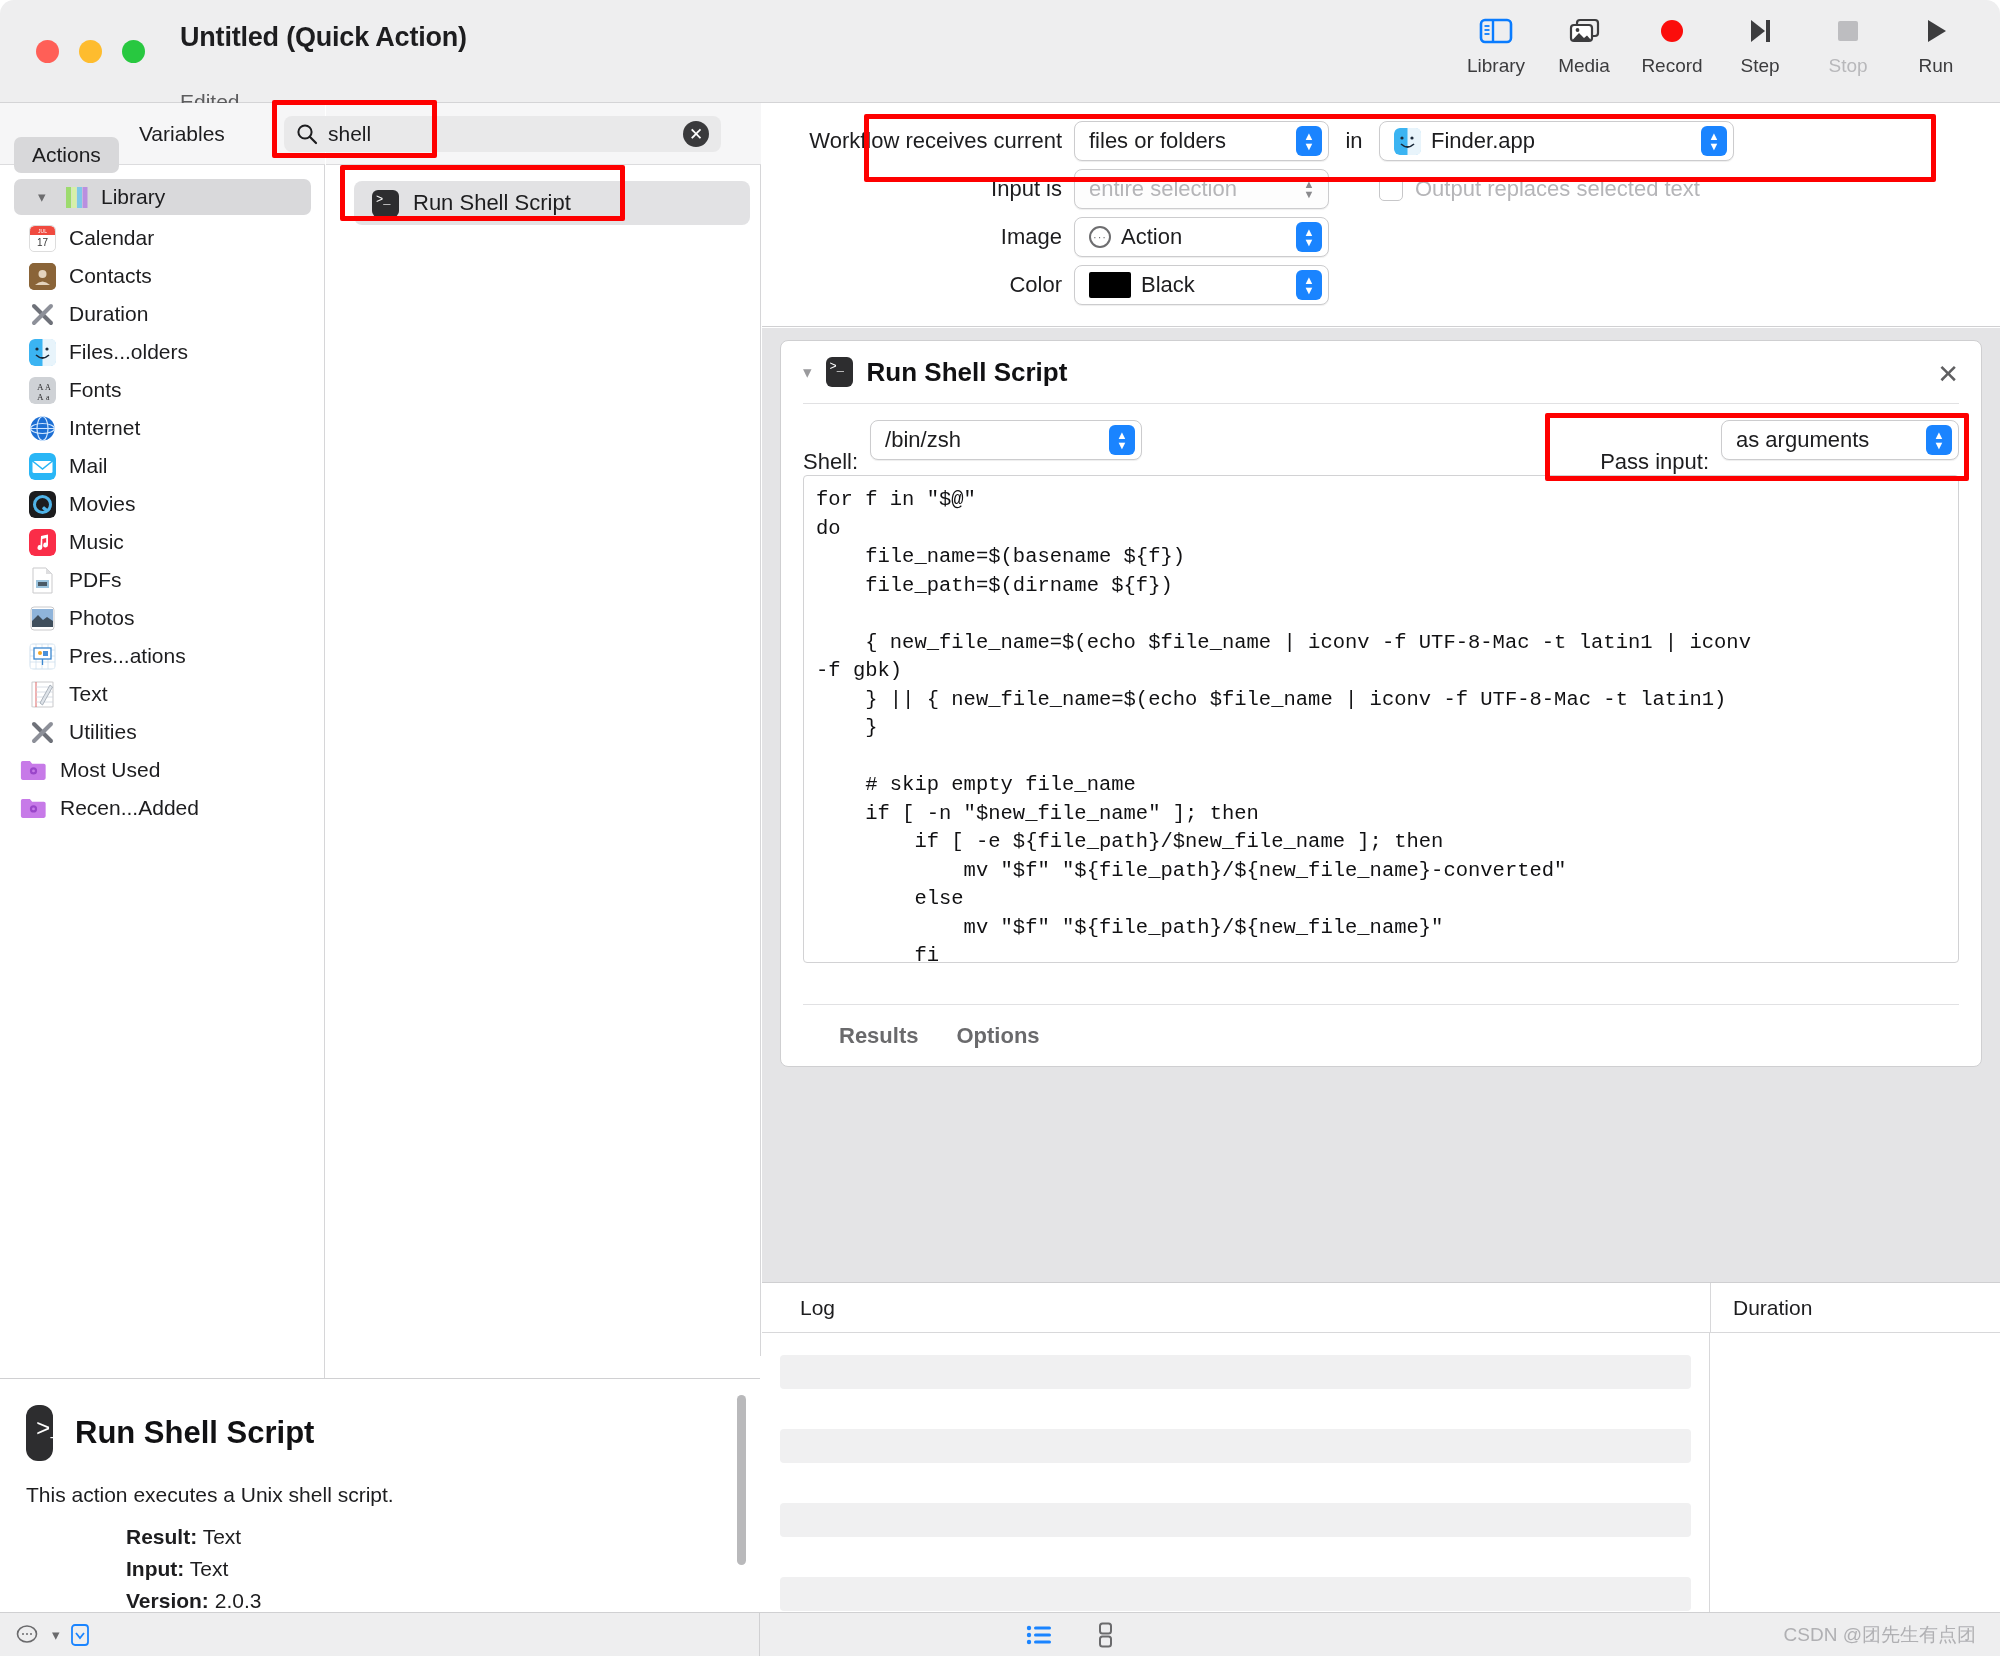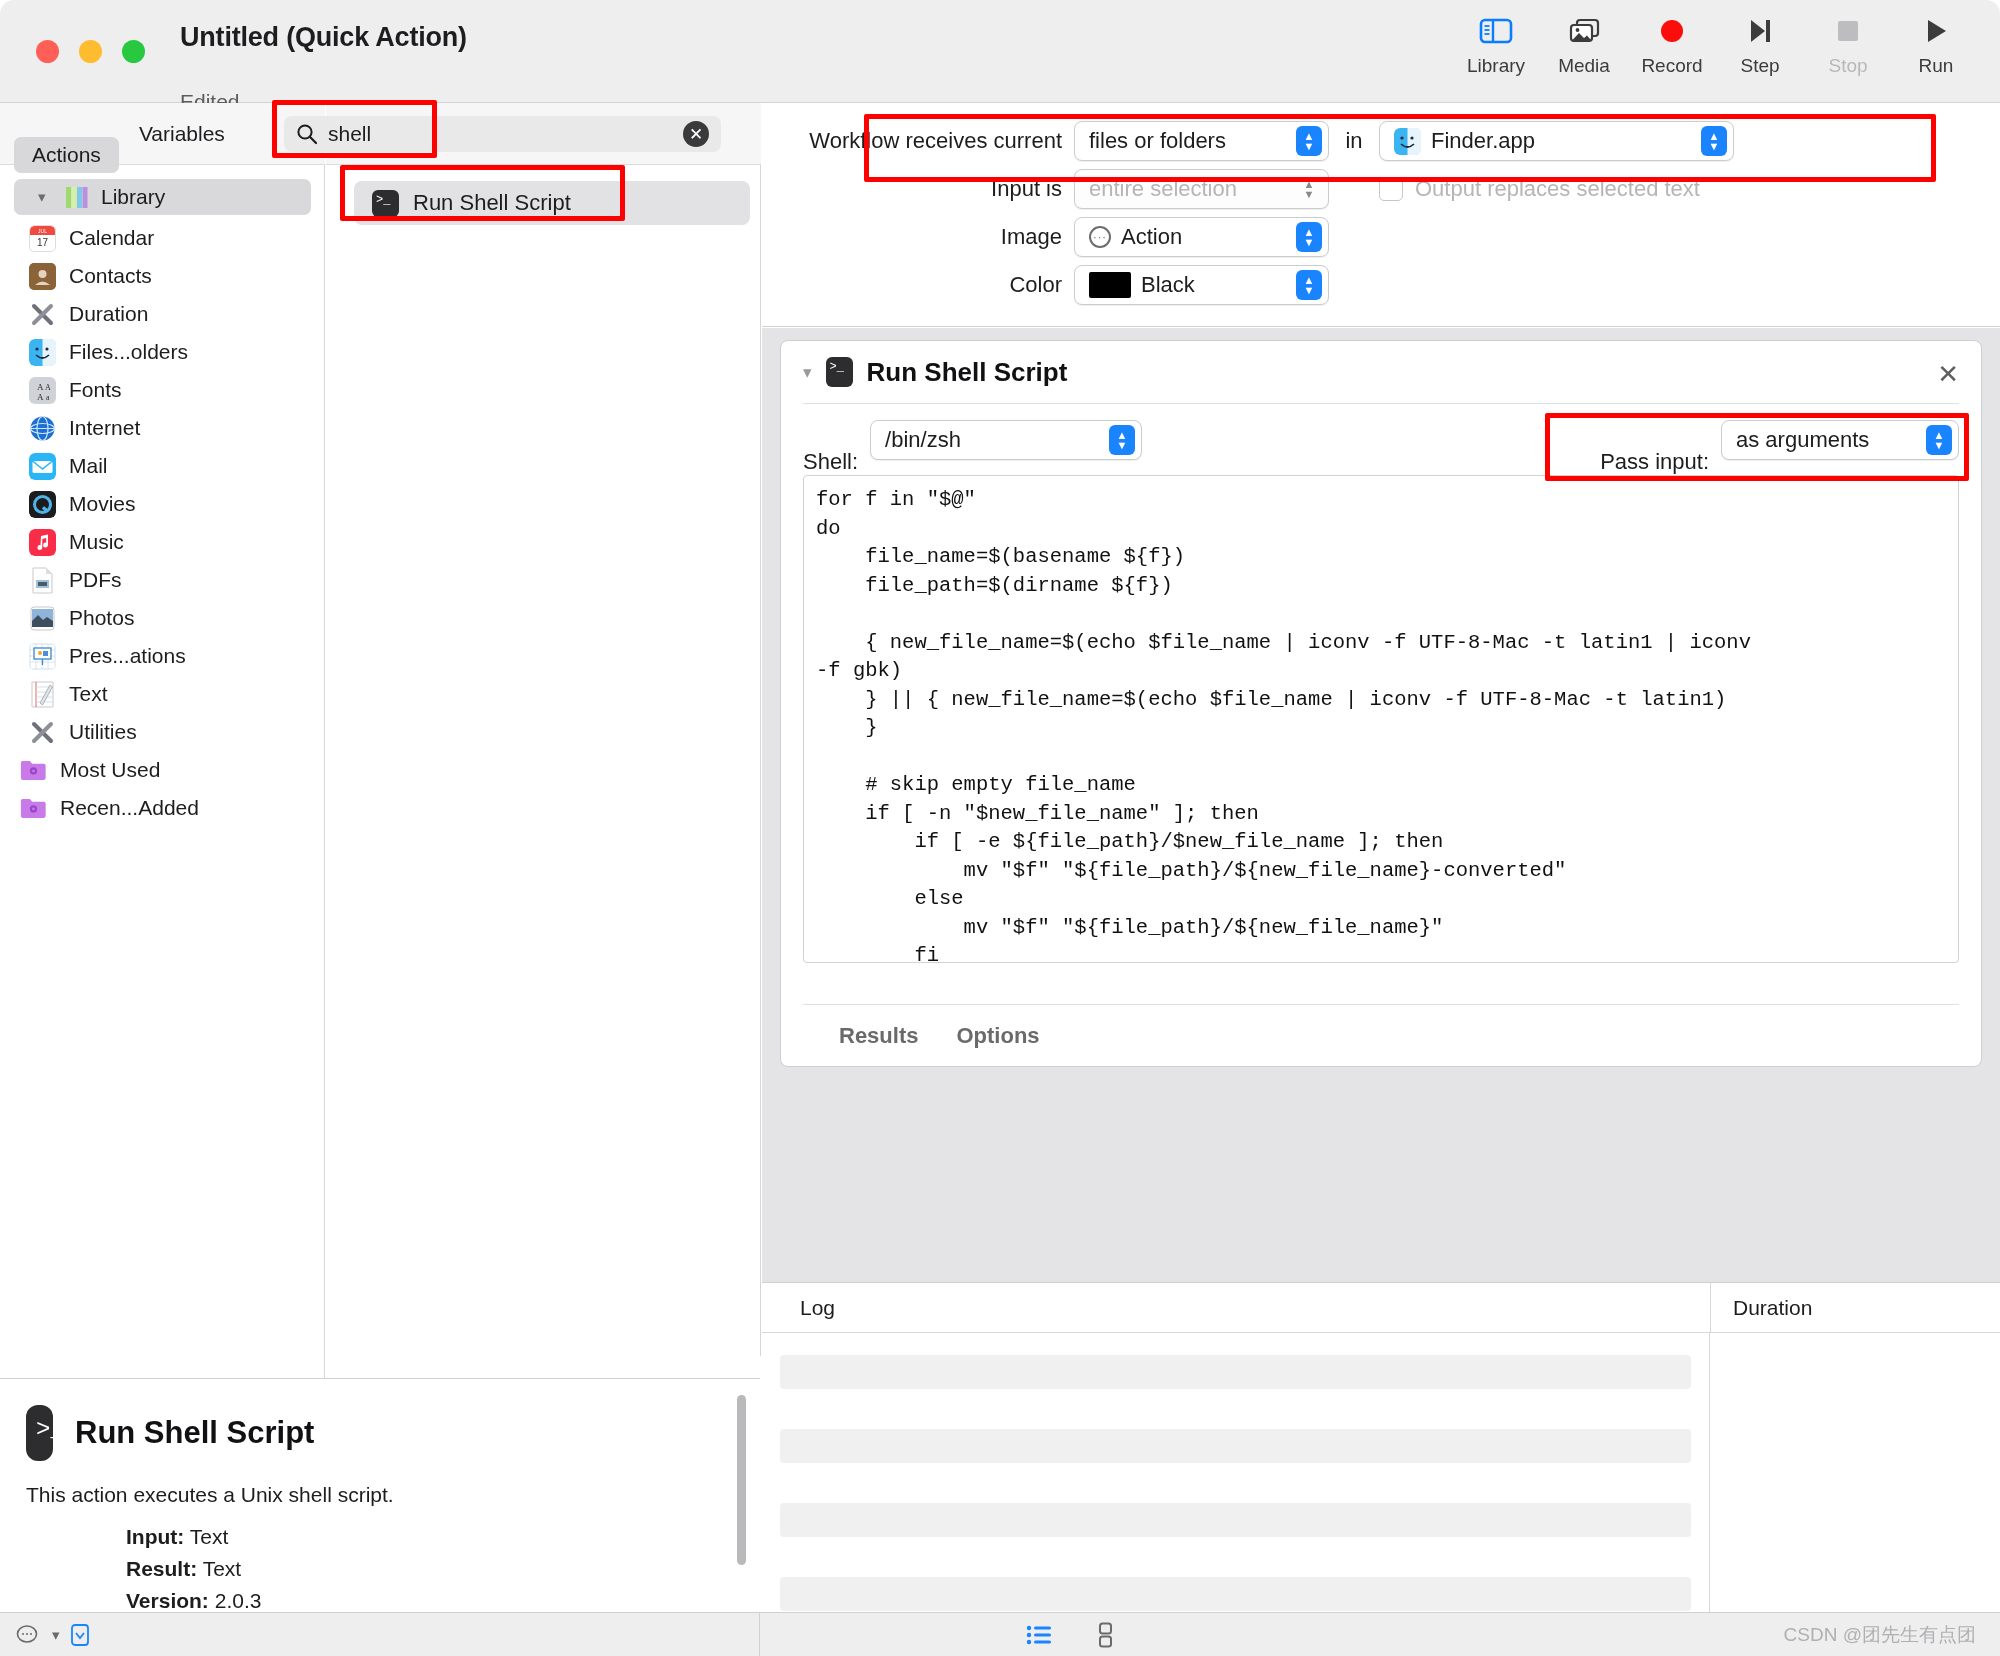--- a/index.html
+++ b/index.html
@@ -559,23 +559,23 @@
     </div>
   </div>
 
   <div class="descpane">
     <div class="desc-head">
       <span class="ic term-ic big-ic"></span>
       <span class="desc-title">Run Shell Script</span>
     </div>
     <div class="desc-body">This action executes a Unix shell script.</div>
     <div class="desc-meta">
+      <div><b>Result:</b>
+           <span>Text</span></div>
       <div><b>Input:</b>
-           <span>Text</span></div>
-      <div><b>Result:</b>
            <span>Text</span></div>
       <div><b>Version:</b>
            <span>2.0.3</span></div>
     </div>
     <div class="descscroll"></div>
   </div>
 
   <div class="rightpane">
 
     <div class="wf-header">

